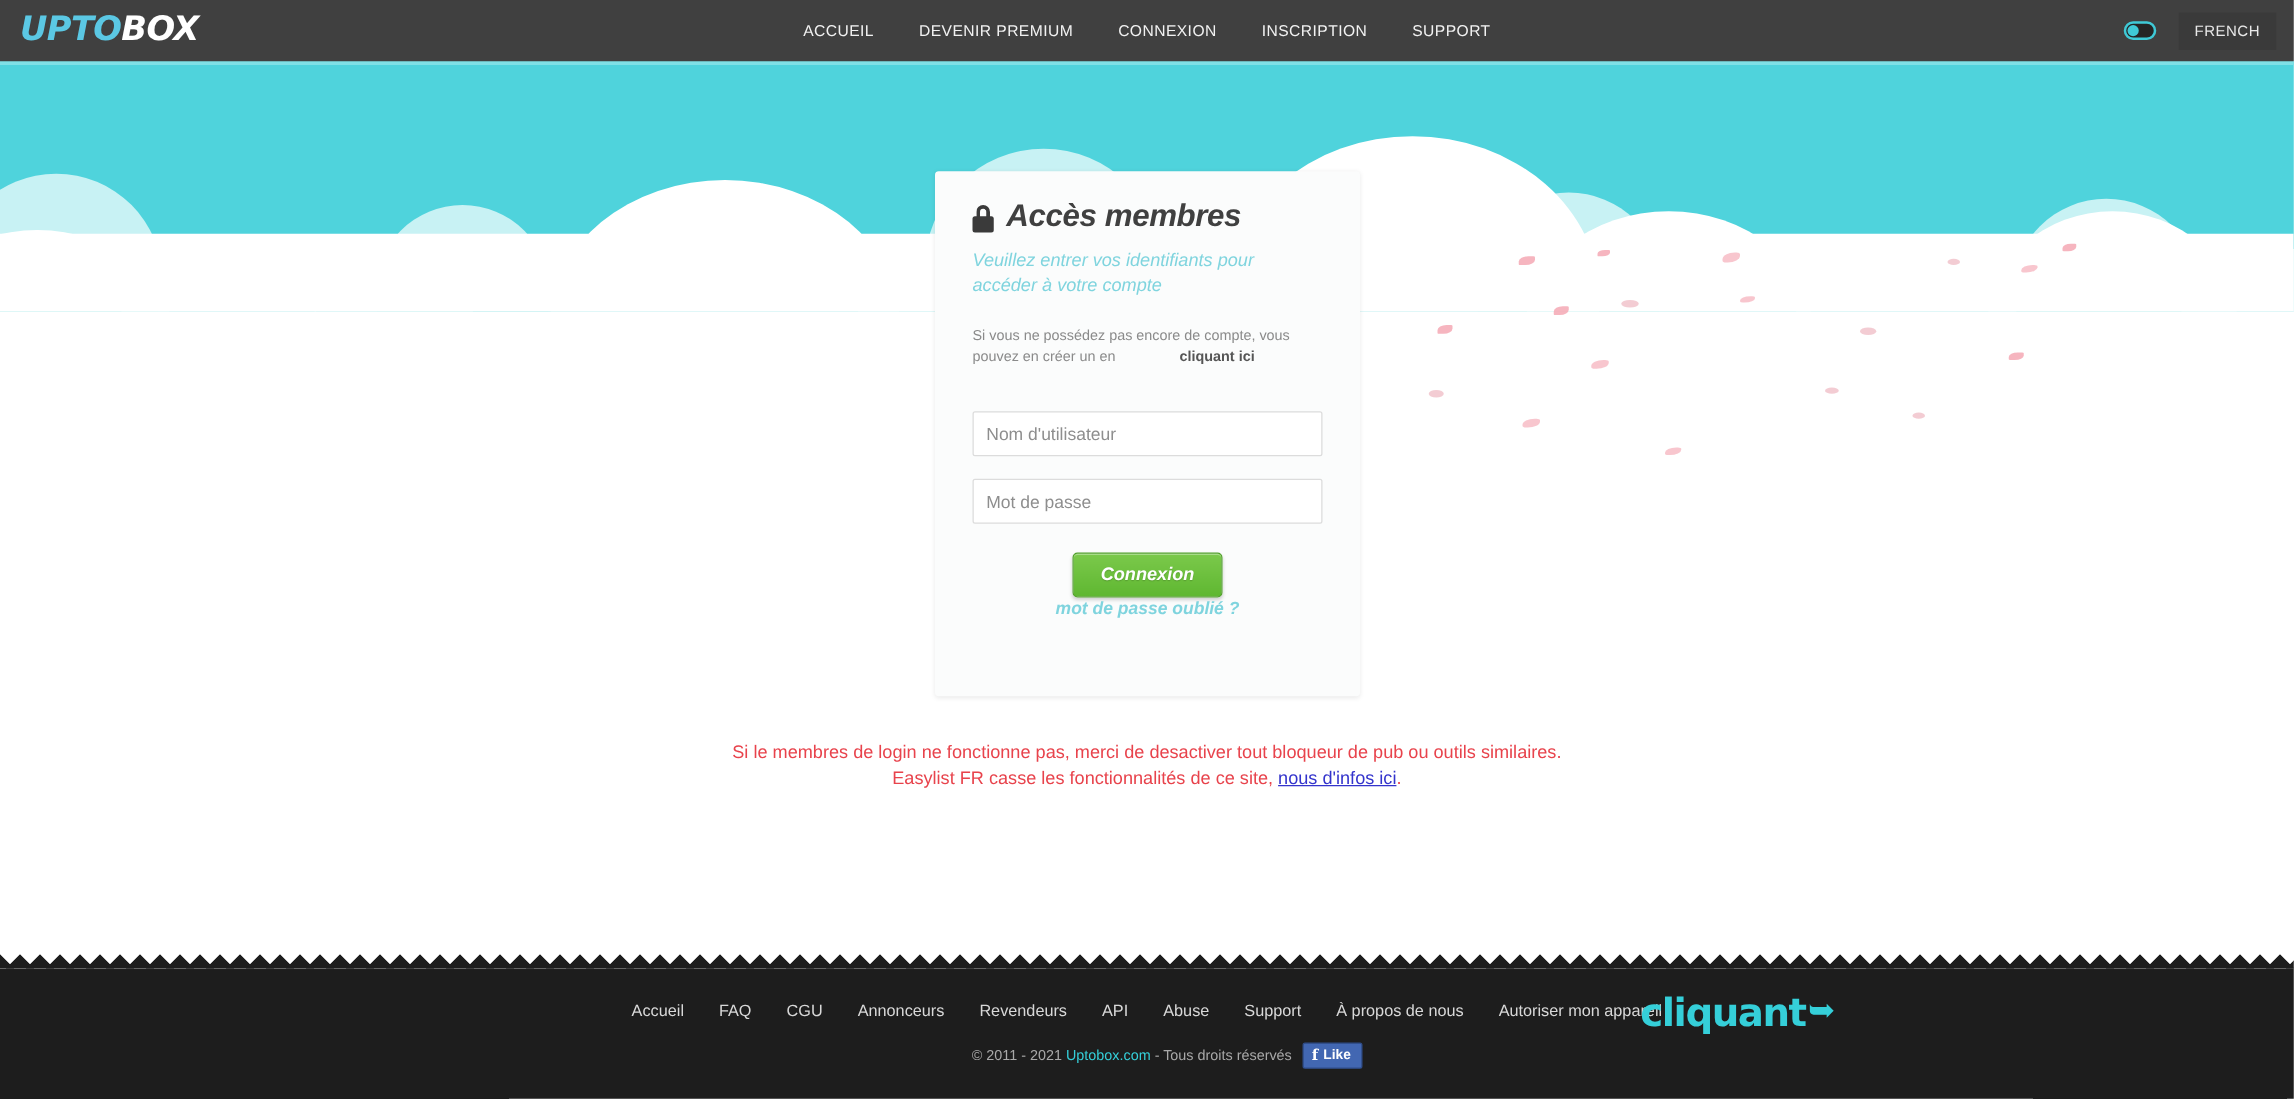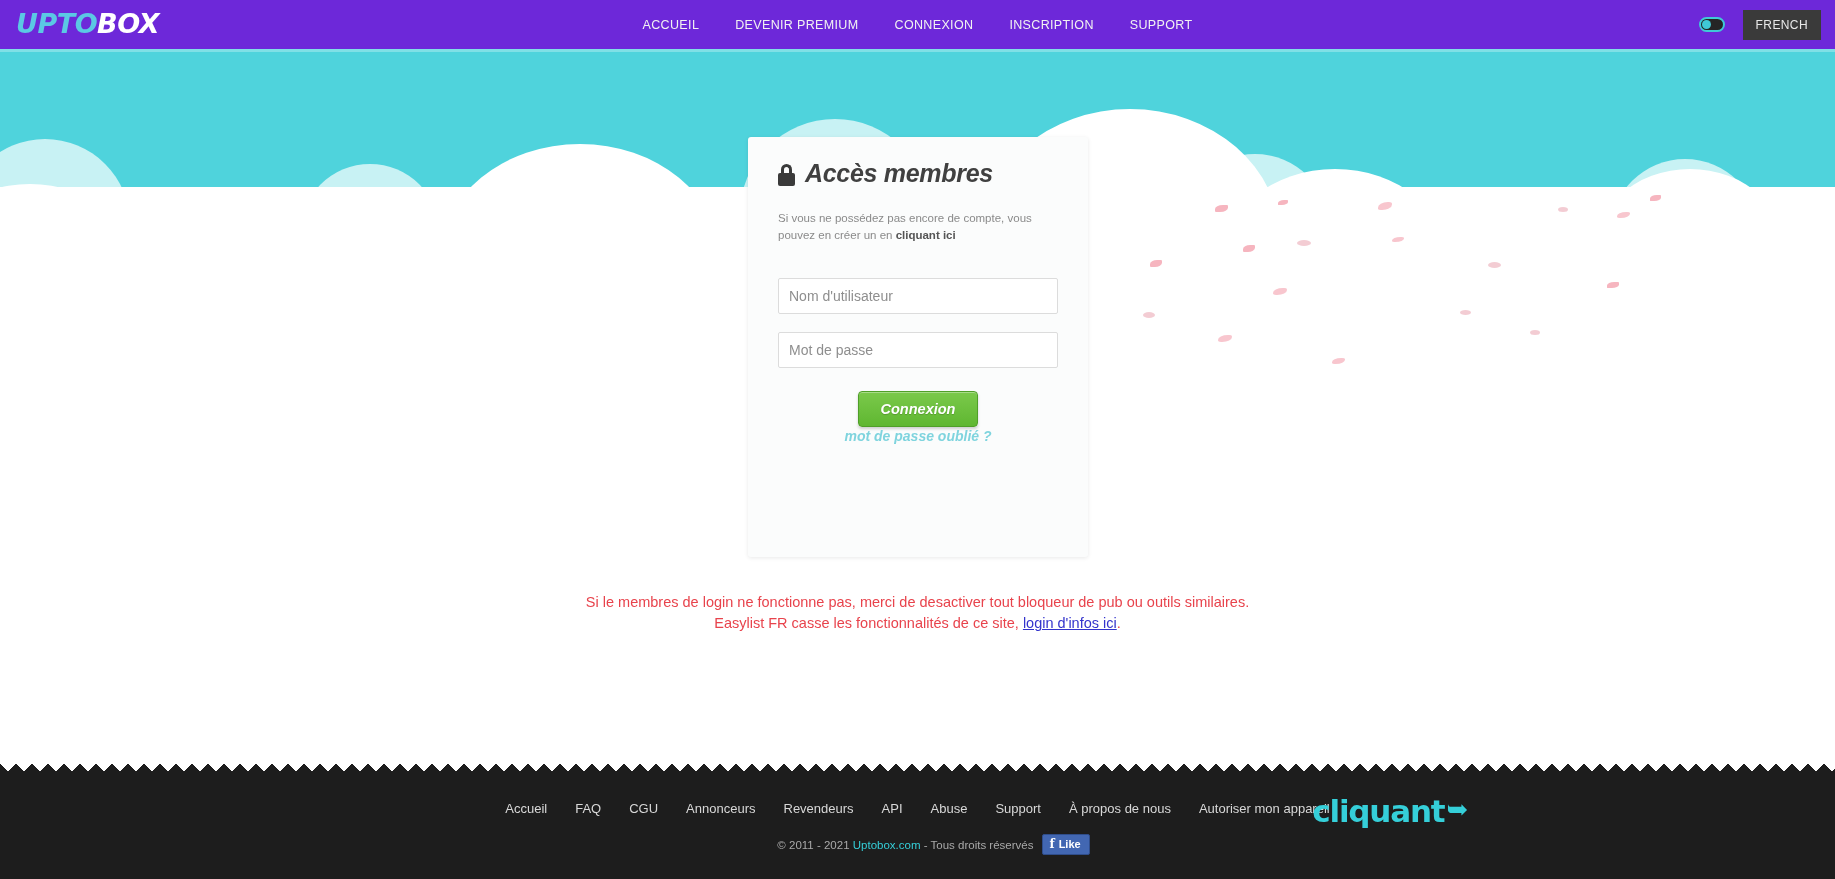--- a/index.html
+++ b/index.html
@@ -9,21 +9,21 @@
     width: 1835px; height: 879px;
     overflow: hidden;
     font-family: "Liberation Sans", sans-serif;
     background: #ffffff;
   }
 
   
   .topbar {
     position: absolute; top: 0; left: 0;
     width: 1835px; height: 49px;
-    background: #6d28d9;
+    background: #404040;
     z-index: 40;
   }
   .logo {
     position: absolute; left: 16px; top: 8px;
     font-size: 27px; font-weight: 900; letter-spacing: -0.5px;
     font-style: italic;
     font-family: "DejaVu Sans", sans-serif;
   }
   .logo .pt1 { color: #5bc8e4; }
   .logo .pt2 { color: #ffffff; }
@@ -147,21 +147,21 @@
     line-height: 1.35;
     max-width: 260px;
   }
   .card-note {
     margin: 22px 0 0 0;
     font-size: 11.5px;
     color: #8a8a8a;
     line-height: 1.45;
     max-width: 290px;
   }
-  .card-note b { color: #555; font-weight: bold; }
+  .card-note b { color: #555; font-weight: bold; margin-left: 48px; }
   .field {
     display: block;
     width: 100%; height: 36px;
     margin-top: 18px;
     padding: 0 10px;
     border: 1px solid #dcdcdc;
     border-radius: 2px;
     background: #ffffff;
     font-size: 14px;
     color: #444;
@@ -335,20 +335,21 @@
 
 <div class="card">
   <h1 class="card-title">
     <span class="lock-icon">
       <span class="shackle"></span>
         <span class="body"></span>
     </span>
     <span>Accès membres</span>
   </h1>
 
+  <p class="card-sub">Veuillez entrer vos identifiants pour accéder à votre compte</p>
 
   <p class="card-note">
     <span>Si vous ne possédez pas encore de compte, vous pouvez en créer un en </span><b>cliquant ici</b>
   </p>
 
   <input class="field" id="username-field" type="text" placeholder="Nom d'utilisateur" style="">
 
   <input class="field" id="password-field" type="password" placeholder="Mot de passe" style="">
 
   <div class="btn-wrap">
@@ -356,21 +357,21 @@
   </div>
 
   <div class="forgot-wrap">
     <a class="forgot-link">mot de passe oublié ?</a>
   </div>
 </div>
 
 <div class="warn">
   <div>Si le membres de login ne fonctionne pas, merci de desactiver tout bloqueur de pub ou outils similaires.</div>
   <div>
-    <span>Easylist FR casse les fonctionnalités de ce site, </span><a>login d'infos ici</a><span>.</span>
+    <span>Easylist FR casse les fonctionnalités de ce site, </span><a>nous d'infos ici</a><span>.</span>
   </div>
 </div>
 
 <div class="zigzag"></div>
 
 <div class="footer">
   <div class="footer-links">
     <a>Accueil</a>
     <a>FAQ</a>
     <a>CGU</a>

